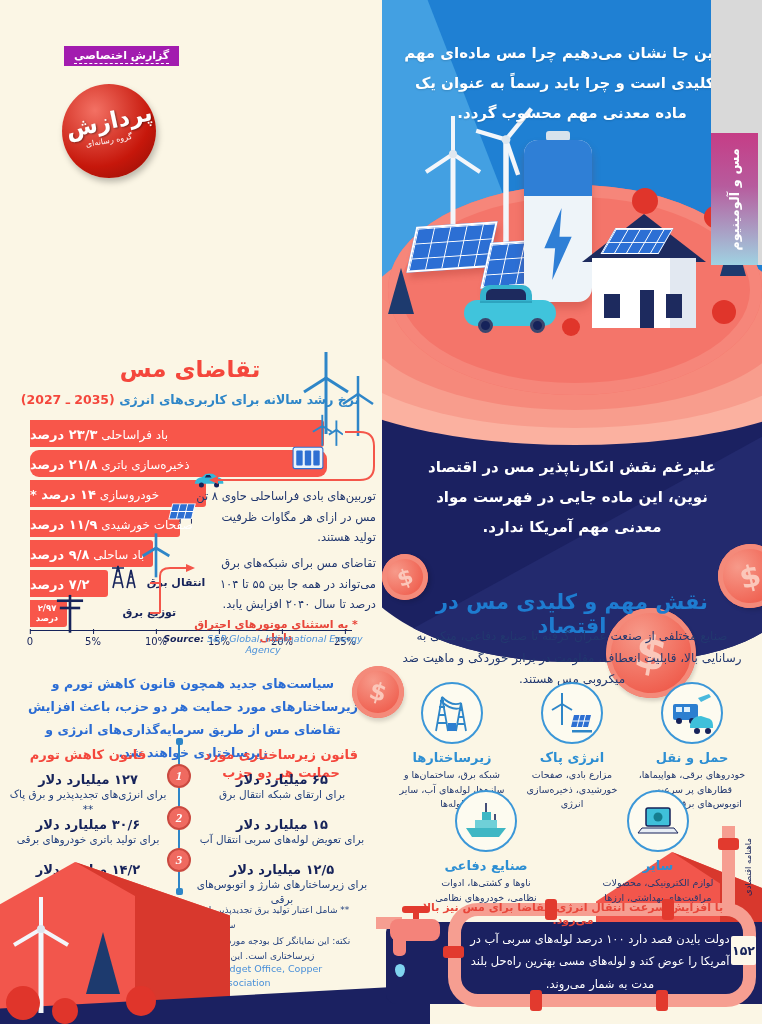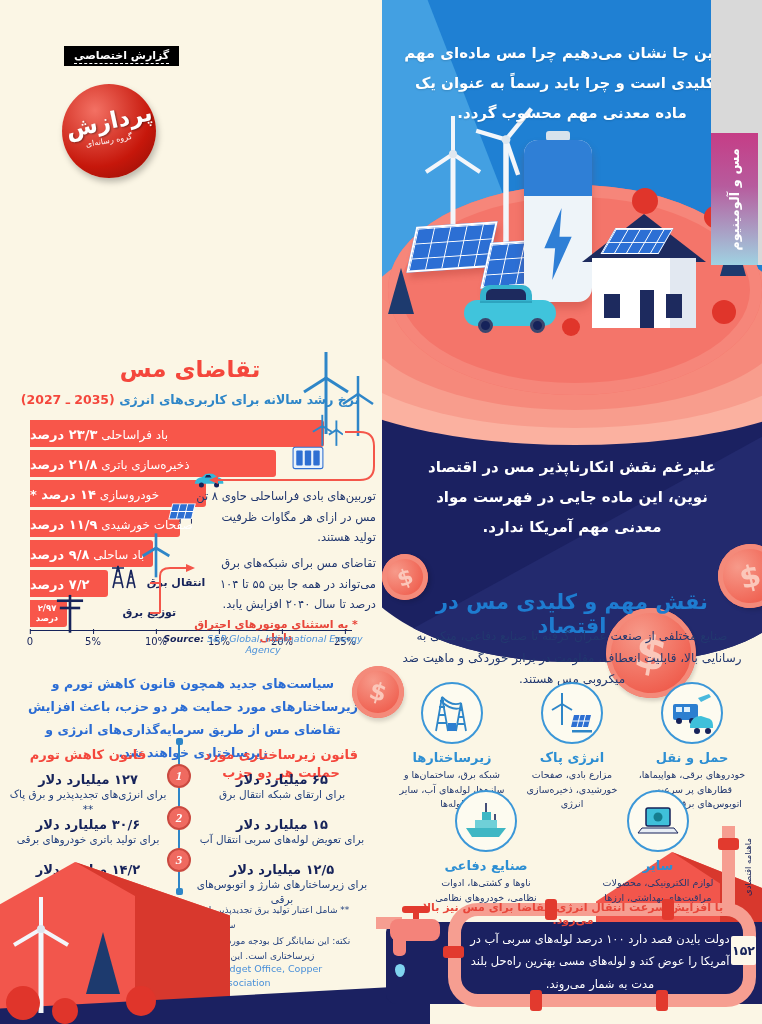--- a/index.html
+++ b/index.html
@@ -1,21 +1,21 @@
 <!DOCTYPE html>
 <html lang="fa" dir="rtl"><head>
 <meta charset="utf-8">
 <style>
 *{margin:0;padding:0;box-sizing:border-box}
 body{background:#e8e4d5;font-family:"DejaVu Sans","Liberation Sans",sans-serif}
 .page{position:relative;width:762px;height:1024px;background:#fbf6e5;overflow:hidden;margin:0 auto;direction:rtl}
 .abs{position:absolute}
 
 
-.badge{left:64px;top:46px;background:#000000;color:#fff;font-size:11px;font-weight:bold;padding:3px 10px 4px}
+.badge{left:64px;top:46px;background:#a21caf;color:#fff;font-size:11px;font-weight:bold;padding:3px 10px 4px}
 .badge span{border-bottom:1px dashed #fff;padding-bottom:1px}
 .logo{left:62px;top:84px;width:94px;height:94px;border-radius:50%;background:radial-gradient(circle at 35% 28%,#f37164,#c6170b 62%,#8d0e05);box-shadow:2px 4px 6px rgba(0,0,0,.25);color:#fff;text-align:center}
 .logo .main{display:block;transform:rotate(-12deg);font-size:23px;font-weight:bold;margin-top:24px;text-shadow:1px 1px 2px rgba(0,0,0,.4)}
 .logo .sub{display:block;transform:rotate(-10deg);font-size:8px;margin-top:2px;opacity:.95}
 .titles{left:120px;top:136px;width:256px;text-align:right;line-height:1.25}
 .title-red{color:#f4473c;font-size:44px;font-weight:bold;letter-spacing:-1px}
 .title-blue{color:#41a4e6;font-size:29px;font-weight:bold;line-height:1.5}
 
 
 .chart-title{left:40px;top:356px;width:300px;text-align:center;color:#f4473c;font-size:23px;font-weight:bold}
@@ -326,21 +326,21 @@
                 <line x1="12" y1="15" x2="2" y2="21"></line>
                 <line x1="12" y1="15" x2="22" y2="21"></line>
                 <line x1="27" y1="19" x2="27" y2="36"></line>
                 <line x1="27" y1="19" x2="27" y2="9"></line>
                 <line x1="27" y1="19" x2="19" y2="24"></line>
                 <line x1="27" y1="19" x2="34" y2="24"></line>
               </g>
             </svg></span>
         </div>
         <div class="bar-row" style="top: 38px;">
-          <div class="bar" style="width: 246px; background: rgb(248, 86, 74);">
+          <div class="bar" style="width: 297px; background: rgb(248, 86, 74); border-radius: 9px;">
             <div class="bar-text"><span class="b-name">ذخیره‌سازی باتری </span><span class="b-val">۲۱/۸ درصد</span></div>
           </div>
           <span class="bar-icon" style="left: 261.68px;"><svg viewBox="0 0 30 26">
               <rect x="1" y="5" width="28" height="20" rx="2" fill="#eaf3fb" stroke="#2e6fd2"></rect>
               <rect x="4" y="8" width="6" height="14" rx="1" fill="#2e6fd2"></rect>
               <rect x="12" y="8" width="6" height="14" rx="1" fill="#2e6fd2"></rect>
               <rect x="20" y="8" width="6" height="14" rx="1" fill="#2e6fd2"></rect>
             </svg></span>
         </div>
         <div class="bar-row" style="top: 68px;">

